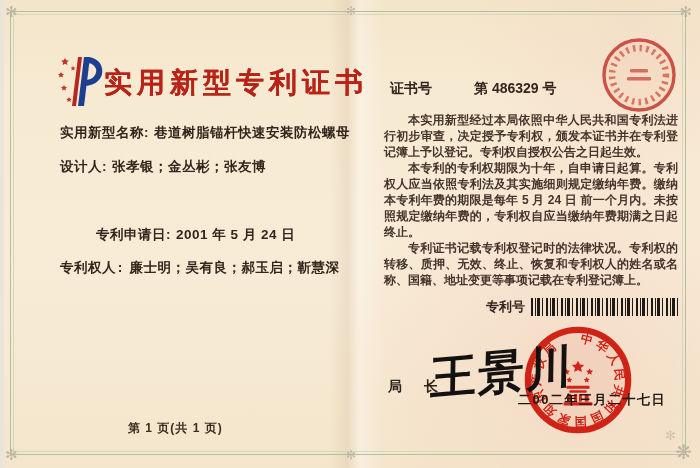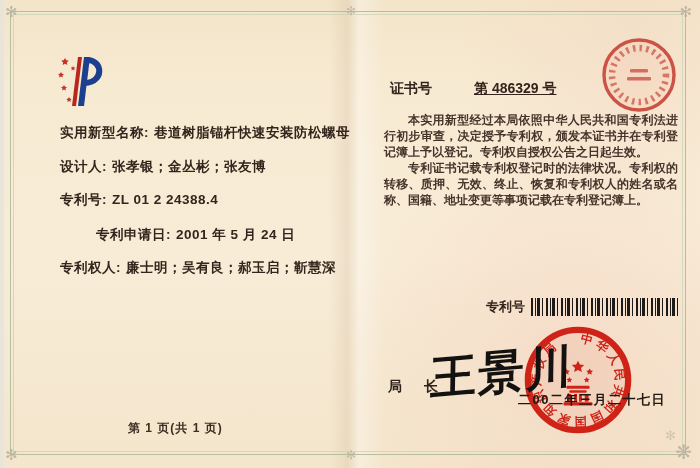--- a/index.html
+++ b/index.html
@@ -39,28 +39,28 @@
   .title {
     position:absolute; top:64px; left:104px;
     font-size:28px; font-weight:800; letter-spacing:5px;
     color:#b92317; text-shadow:0 0 .6px #b92317;
     white-space:nowrap;
   }
   .field { position:absolute; left:60px; white-space:nowrap;
     font-size:13.5px; font-weight:700; color:#33251c; letter-spacing:.5px; }
   .field .val { margin-left:5px; }
   .f0 { top:124px; } .f1 { top:158px; } .f2 { top:191px; }
-  .f3 { top:226px;margin-left:36px; } .f4 { top:259px; } .f5 { top:294px; }
+  .f3 { top:226px;margin-left:36px; } .f4 { top:259px;font-family:Liberation Mono, monospace; } .f5 { top:294px; }
   .page-footer { position:absolute; top:420px; left:128px;
     font-size:12px; font-weight:700; color:#3c2c21; letter-spacing:1px; }
 
   
   .certno { position:absolute; top:80px; left:390px; font-size:14px;
     font-weight:700; color:#33251c; white-space:nowrap; }
-  .certno .no-val { margin-left:42px;text-decoration:underline; }
+  .certno .no-val { margin-left:42px; }
 
   .body-text {
     position:absolute; top:112px; left:384px; width:294px;
     font-size:12px; line-height:16px; font-weight:600;
     color:#46332a; text-align:justify;
   }
   .body-text p { text-indent:2em; }
 
   .patno-row { position:absolute; top:298px; left:486px; height:20px;text-align:right; }
   .patno-label { font-size:13px; font-weight:700; color:#33251c; vertical-align:top; }
@@ -109,29 +109,27 @@
     <path d="M11 45 l.9 1.6 1.8.3 -1.3 1.3 .3 1.8 -1.7-.9 -1.6.9 .3-1.8 -1.3-1.3 1.8-.3z" fill="#c23424"></path>
     <path d="M15 14 l.8 1.4 1.6.2 -1.2 1.2 .3 1.6 -1.5-.8 -1.4.8 .2-1.6 -1.1-1.2 1.6-.2z" fill="#c23424"></path>
 
     <polygon points="14,54 20,5 24,5 18,54" fill="#b8261c"></polygon>
 
     <polygon points="20,54 26,5 32,5 26,54" fill="#1d3f8f"></polygon>
 
     <path d="M30 8 C 45 9 46 30 27 31" fill="none" stroke="#1d3f8f" stroke-width="6" stroke-linecap="round"></path>
   </svg>
 
+  <div class="title">实用新型专利证书</div>
 
   <div class="field f1">
     <span>设计人:</span><span class="val">张孝银；金丛彬；张友博</span>
   </div>
   <div class="field f0">
     <span>实用新型名称:</span><span class="val">巷道树脂锚杆快速安装防松螺母</span>
-  </div>
-  <div class="field f2">
-    <span>专利号:</span><span class="val">ZL 01 2 24388.4</span>
   </div>
   <div class="field f3">
     <span>专利申请日:</span><span class="val">2001 年 5 月 24 日</span>
   </div>
   <div class="field f4">
     <span>专利权人:</span><span class="val">廉士明；吴有良；郝玉启；靳慧深</span>
   </div>
 
   <div class="page-footer">第 1 页(共 1 页)</div>
 
@@ -141,20 +139,21 @@
 
   <svg class="corner-seal" viewBox="0 0 78 78" aria-hidden="true">
     <circle cx="39" cy="39" r="35" fill="rgba(224,110,90,0.07)" stroke="#c8473a" stroke-width="3.4"></circle>
     <circle cx="39" cy="39" r="27" fill="none" stroke="#c8473a" stroke-width="6.5" stroke-dasharray="2.5 4.2" opacity=".75"></circle>
     <rect x="30" y="33" width="18" height="3.4" rx="1.2" fill="#c8473a" opacity=".8"></rect>
     <rect x="27" y="41" width="24" height="3.4" rx="1.2" fill="#c8473a" opacity=".8"></rect>
   </svg>
 
   <div class="body-text">
     <p>本实用新型经过本局依照中华人民共和国专利法进行初步审查，决定授予专利权，颁发本证书并在专利登记簿上予以登记。专利权自授权公告之日起生效。</p>
+    <p>本专利的专利权期限为十年，自申请日起算。专利权人应当依照专利法及其实施细则规定缴纳年费。缴纳本专利年费的期限是每年 5 月 24 日 前一个月内。未按照规定缴纳年费的，专利权自应当缴纳年费期满之日起终止。</p>
     <p>专利证书记载专利权登记时的法律状况。专利权的转移、质押、无效、终止、恢复和专利权人的姓名或名称、国籍、地址变更等事项记载在专利登记簿上。</p>
   </div>
 
   <div class="patno-row">
     <span class="patno-label">专利号</span><span class="barcode"></span>
   </div>
 
   <div class="director">局 长</div>
   <div class="signature">王景川</div>
 

